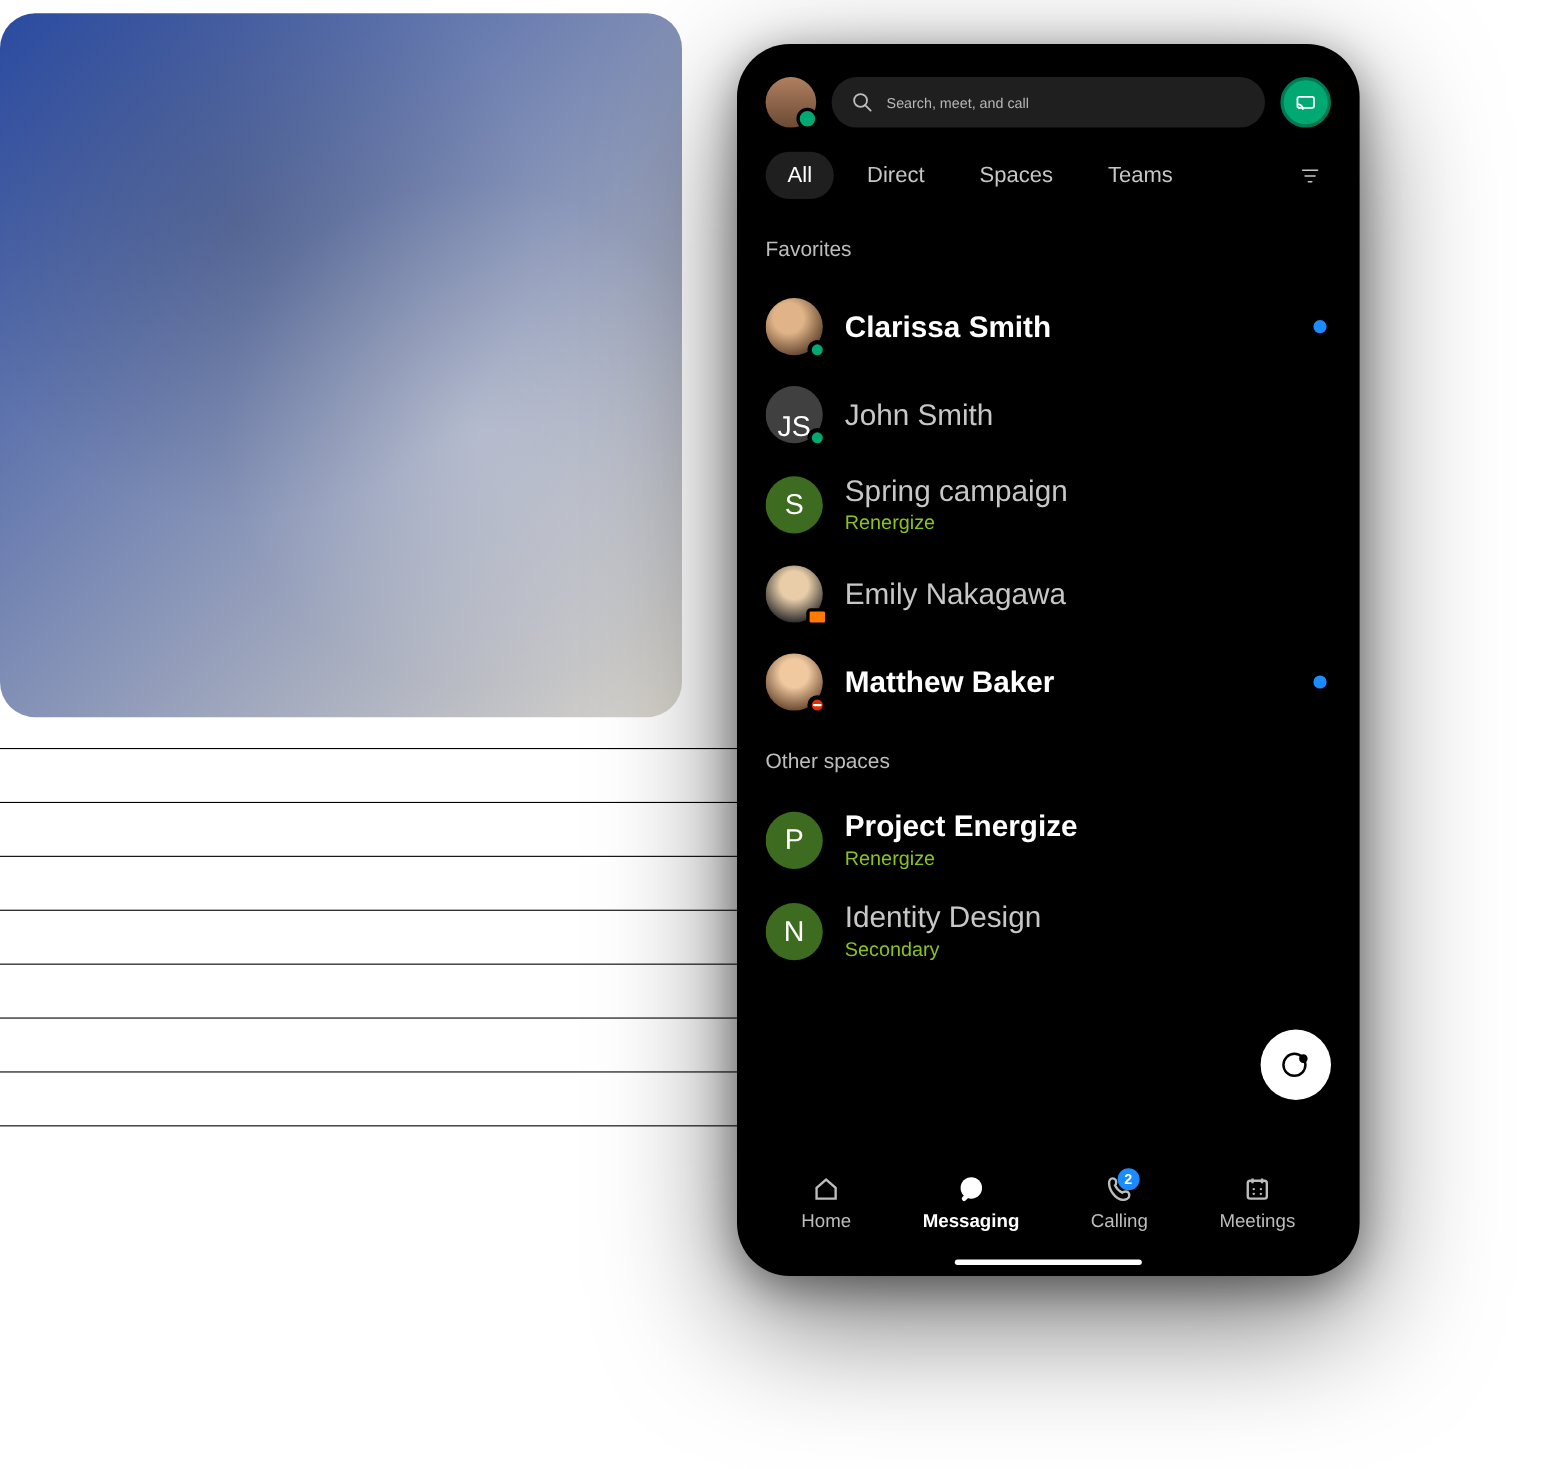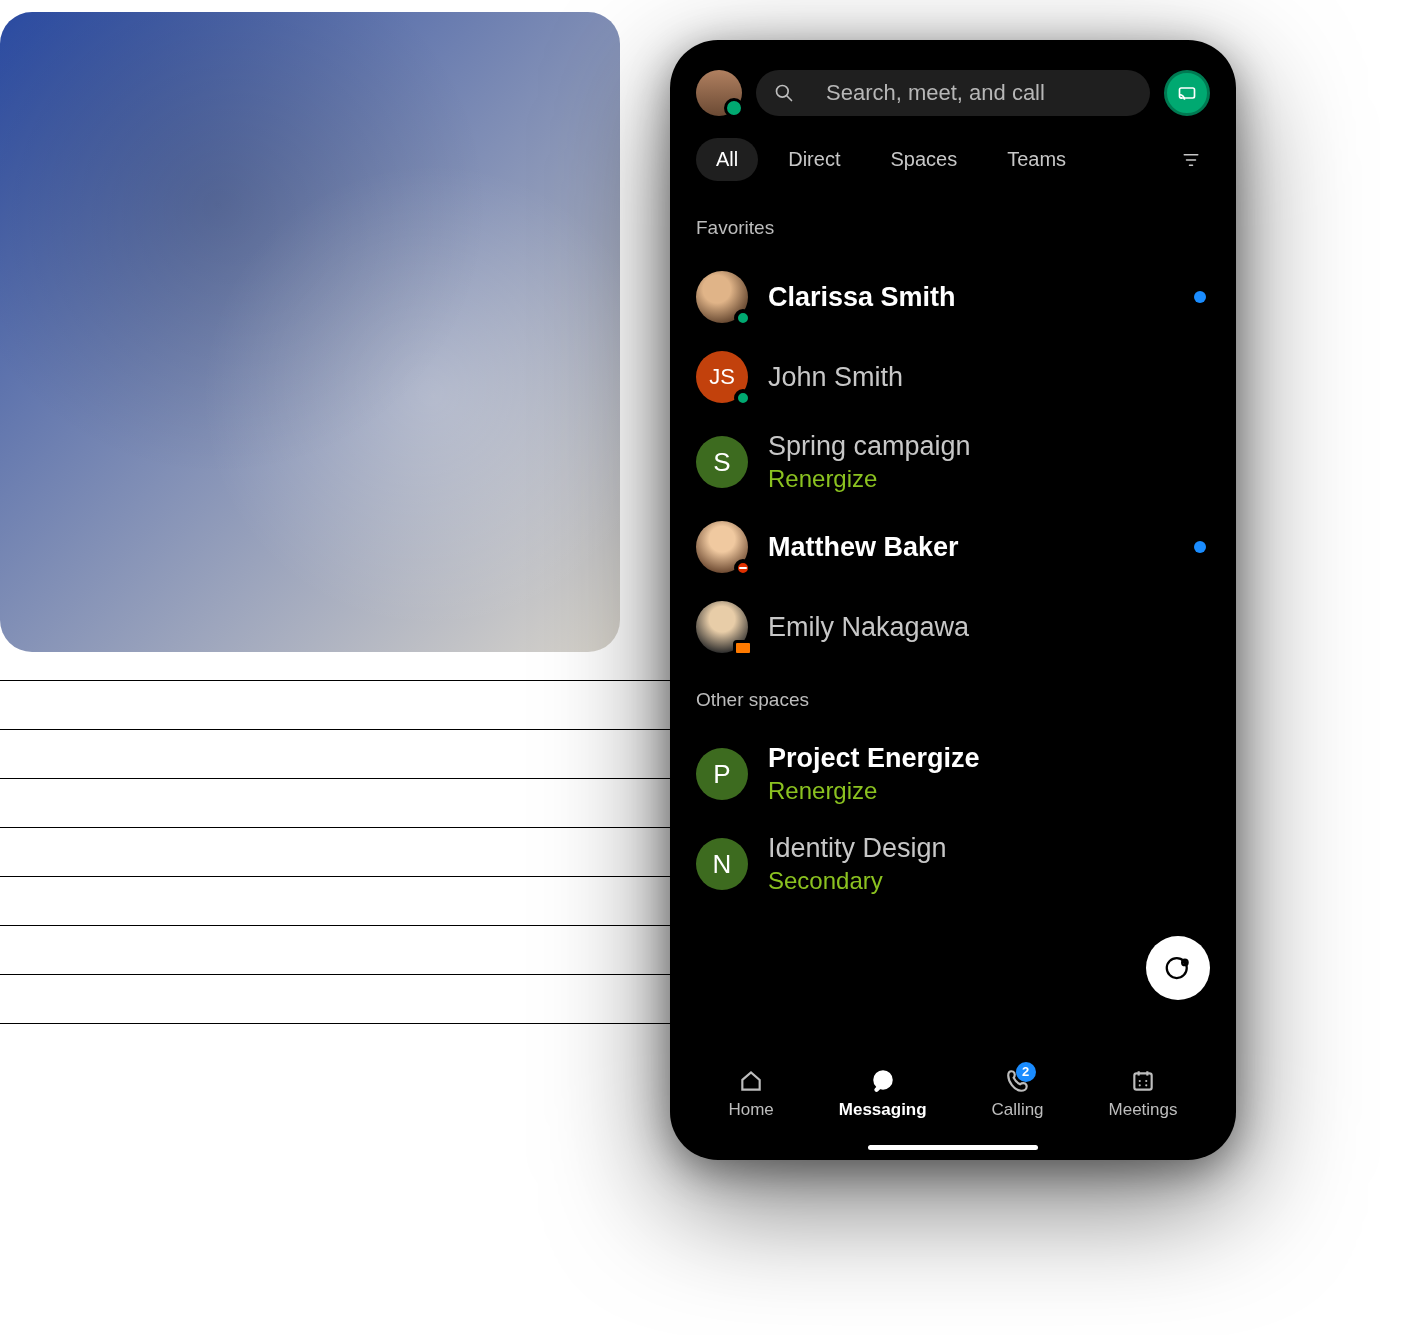--- a/index.html
+++ b/index.html
@@ -53,21 +53,21 @@
     position:relative; flex:0 0 auto;
   }
   .me-avatar::after { content:""; position:absolute; right:-2px; bottom:-2px; width:14px; height:14px; border-radius:50%; background:#00a971; border:3px solid #000; }
   .search {
     flex:1; height:46px; background:#1f1f1f; border-radius:23px;
     display:flex; align-items:center; padding:0 18px; gap:12px;
   }
   .search svg { width:20px; height:20px; stroke:#bdbdbd; fill:none; }
   .search input {
     flex:1; background:transparent; border:none; outline:none;
-    color:#eab308; font-size:22px;margin-left:20px;
+    color:#eab308; font-size:13px;
   }
   .search input::placeholder { color:#b7b7b7; }
   .connect-btn {
     width:46px; height:46px; border-radius:50%;
     background:#00a971; border:3px solid #007a52;
     display:flex; align-items:center; justify-content:center;
     flex:0 0 auto;
   }
   .connect-btn svg { width:20px; height:20px; }
 
@@ -86,36 +86,36 @@
   .item {
     display:flex; align-items:center; gap:20px;
     padding:14px 0;
     position:relative;
   }
   .avatar {
     width:52px; height:52px; border-radius:50%;
     position:relative; flex:0 0 auto;
   }
   .avatar.photo1 { background: radial-gradient(circle at 40% 35%, #e0b488 30%, #5a3d28 80%); }
-  .avatar.initials { background:#c2410c; display:flex; align-items:center; justify-content:center; font-size:22px; color:#fff; }
+  .avatar.initials { background:#404040; display:flex; align-items:flex-end; justify-content:center; font-size:26px; color:#fff; }
   .avatar.space { background:#3d6b1f; display:flex; align-items:center; justify-content:center; font-size:26px; color:#fff; }
   .avatar.space.dark { background:#3d6b1f; }
   .avatar.photo2 { background: radial-gradient(circle at 50% 35%, #e8cda8 30%, #2a2a2a 80%); }
   .avatar.photo3 { background: radial-gradient(circle at 50% 35%, #f0c9a0 30%, #6b4830 80%); }
 
   .presence { position:absolute; right:-4px; bottom:-4px; width:18px; height:18px; border-radius:50%; border:4px solid #000; }
   .presence.green { background:#00a971; }
   .presence.camera { background:#ff7a00; border-radius:4px; width:20px; height:16px; border:3px solid #000; right:-5px; bottom:-3px; }
   .presence.dnd { background:#e03000; display:flex; align-items:center; justify-content:center; }
   .presence.dnd::after { content:""; width:8px; height:2px; background:#fff; border-radius:1px; }
 
   .item-text { display:flex; flex-direction:column; gap:3px; }
   .item-name { font-size:27px; color:#c7c7c7; }
   .item-name.unread { color:#fff; font-weight:700; }
-  .item-sub { font-size:24px; color:#8bc220; }
+  .item-sub { font-size:18px; color:#8bc220; }
 
   .dot-unread { width:12px; height:12px; border-radius:50%; background:#1a8cff; position:absolute; right:4px; }
 
   .fab {
     position:absolute; right:26px; bottom:160px;
     width:64px; height:64px; border-radius:50%; background:#fff;
     display:flex; align-items:center; justify-content:center;
     box-shadow:0 4px 12px rgba(0,0,0,.3);
   }
   .fab svg { width:30px; height:30px; stroke:#000; fill:none; }
@@ -220,36 +220,36 @@
       <div class="avatar space">
           <span>S</span>
         </div>
       <div class="item-text">
         <span class="item-name">Spring campaign</span>
         <span class="item-sub">Renergize</span>
       </div>
     </div>
 
     <div class="item">
+      <div class="avatar photo2">
+          <div class="presence camera"></div>
+        </div>
+      <div class="item-text">
+          <span class="item-name">Emily Nakagawa</span>
+        </div>
+    </div>
+
+    <div class="item">
       <div class="avatar photo3">
           <div class="presence dnd"></div>
         </div>
       <div class="item-text">
           <span class="item-name unread">Matthew Baker</span>
         </div>
       <div class="dot-unread"></div>
-    </div>
-
-    <div class="item">
-      <div class="avatar photo2">
-          <div class="presence camera"></div>
-        </div>
-      <div class="item-text">
-          <span class="item-name">Emily Nakagawa</span>
-        </div>
     </div>
 
     <div class="section-title" style="margin-top:22px">Other spaces</div>
 
     <div class="item">
       <div class="avatar space dark">
           <span>P</span>
         </div>
       <div class="item-text">
         <span class="item-name unread">Project Energize</span>

